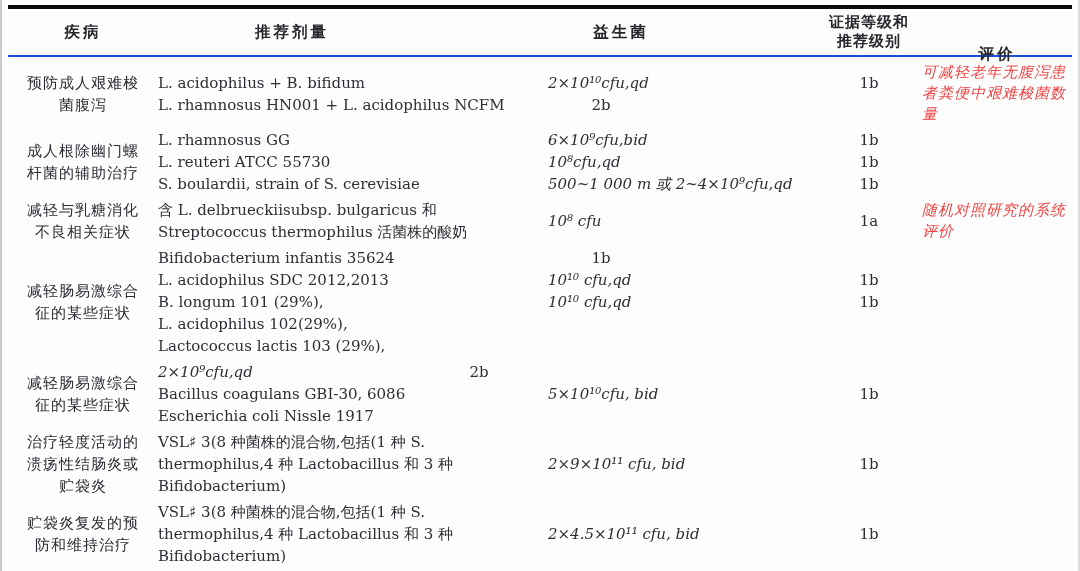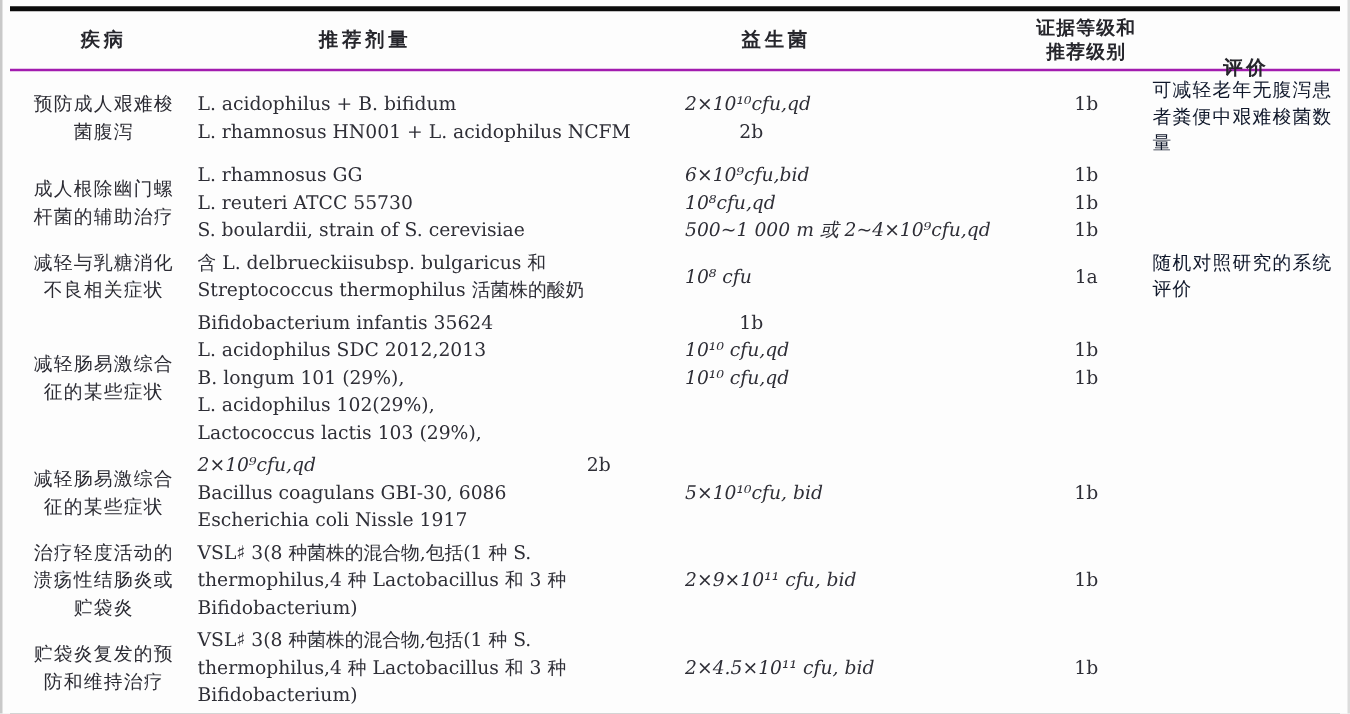--- a/index.html
+++ b/index.html
@@ -18,21 +18,21 @@
   .scan-edge.right{right:0;background:#dcdcdc;}
 
   .table{
     border-top:4px solid #0b0b0b;
     border-bottom:5px solid #0b0b0b;
   }
   .thead{
     display:flex;
     align-items:center;
     height:46px;
-    border-bottom:2px solid #a21caf;
+    border-bottom:2px solid #1d4ed8;
     font-weight:bold;
     font-size:15.5px;
     color:#26262c;
   }
   .hcell{text-align:center;letter-spacing:3px;}
   .h-disease{width:150px;flex:none;}
   .h-probiotic{width:390px;flex:none;}
   .h-dose{width:268px;flex:none;}
   .h-evidence{width:106px;flex:none;letter-spacing:1px;line-height:19px;font-size:15px;}
   .h-eval{width:150px;flex:none;margin-top:44px;}
@@ -50,21 +50,22 @@
   }
   .entries{flex:1;display:flex;flex-direction:column;justify-content:center;}
   .entry{display:flex;align-items:center;min-height:22px;}
   .probiotic{width:390px;flex:none;padding-right:12px;line-height:22px;}
   .dose{width:268px;flex:none;line-height:22px;font-style:italic;}
   .evidence{width:106px;flex:none;text-align:center;}
   .eval{
     width:150px;flex:none;
     line-height:21px;
     letter-spacing:1px;
-    color:#0f172a;
+    color:#ef4444;
+    font-style:italic;
   }
 </style>
 </head>
 <body>
 
 <div class="page">
   <div class="scan-edge left"></div>
   <div class="scan-edge right"></div>
 
   <div class="table">

